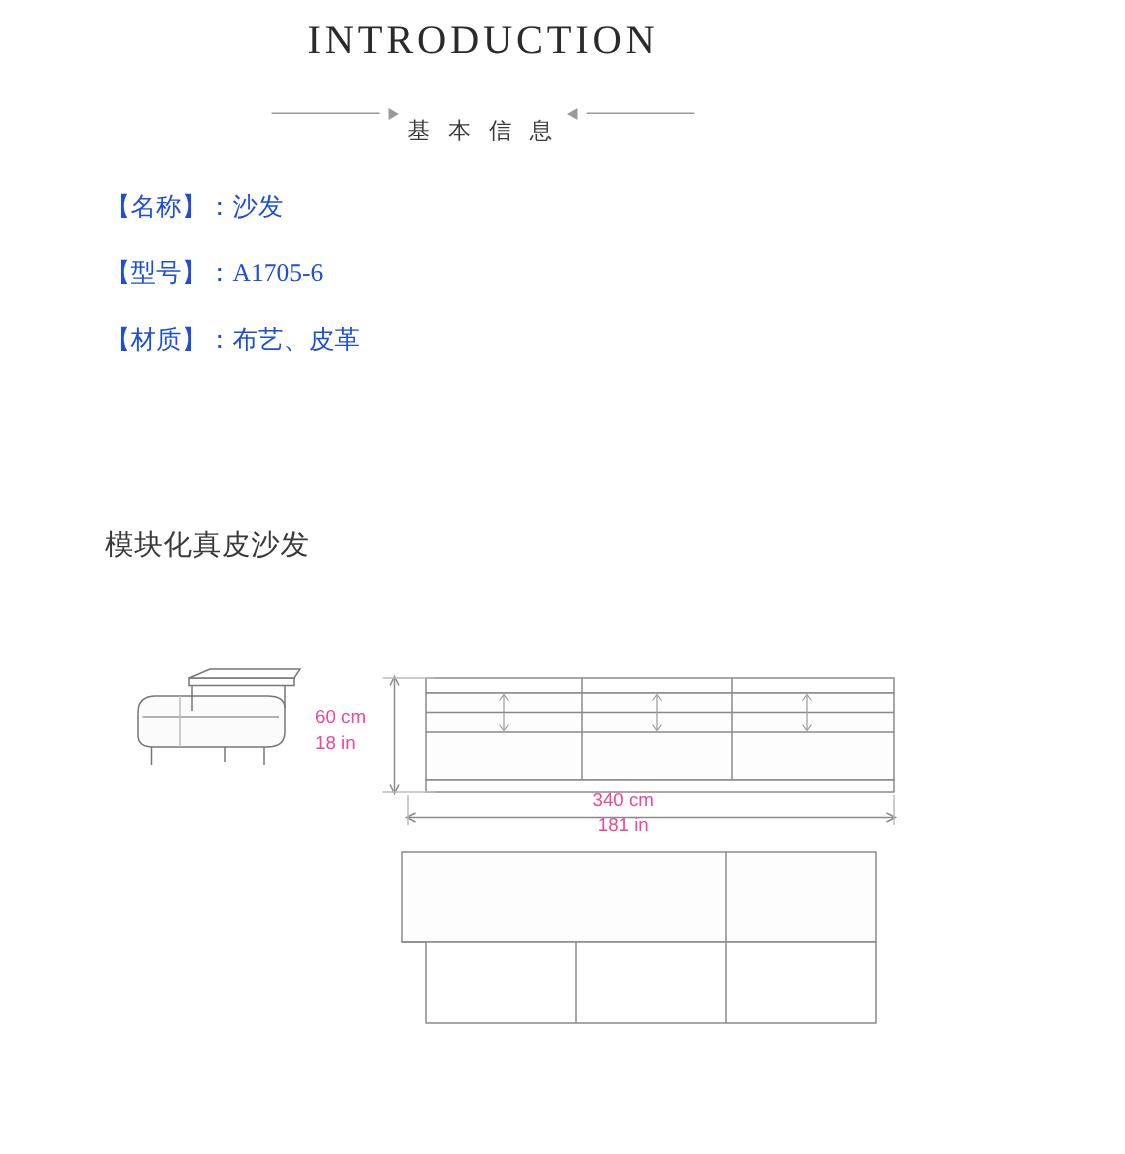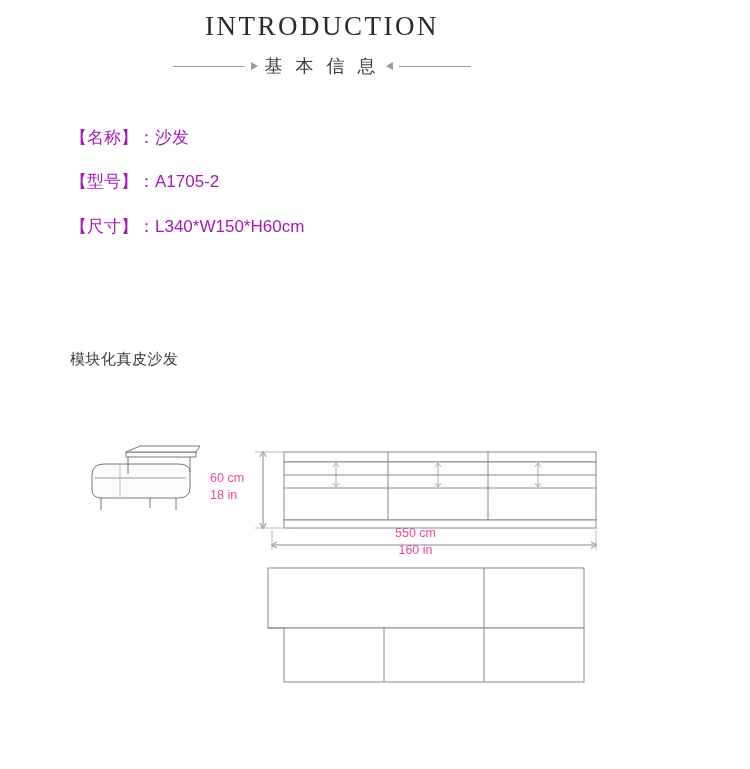--- a/index.html
+++ b/index.html
@@ -56,48 +56,50 @@
   }
   .arrow.right-pointing {
     border-left: 7px solid #9a9a9a;
     margin-right: 2px;
   }
   .arrow.left-pointing {
     border-right: 7px solid #9a9a9a;
     margin-left: 2px;
   }
   .subtitle-cn {
-    font-size: 18px;
+    font-size: 15px;
     letter-spacing: 4px;
     color: #3a3a3a;
     padding: 0 4px;
+    margin-top: 24px;
   }
 
   
   .specs {
     position: absolute;
     left: 70px;
     top: 128px;
     width: 600px;
   }
   .spec-line {
     font-size: 17px;
-    color: #a21caf;
+    color: #1d4ed8;
     line-height: 1.2;
     margin-bottom: 24px;
     white-space: nowrap;
+    font-family: Liberation Serif, serif;
   }
   .spec-key { letter-spacing: 0px; }
   .spec-val { letter-spacing: 0px; }
 
   .note {
     position: absolute;
     left: 70px;
     top: 350px;
-    font-size: 15px;
+    font-size: 19px;
     color: #3a3a3a;
     letter-spacing: 0.5px;
   }
 
   
   .diagram {
     position: absolute;
     left: 0;
     top: 430px;
     width: 750px;
@@ -134,36 +136,36 @@
     <span class="arrow left-pointing"></span>
     <div class="rule right"></div>
   </div>
 </div>
 
 <div class="specs">
   <div class="spec-line">
     <span class="spec-key">【名称】：</span><span class="spec-val">沙发</span>
   </div>
   <div class="spec-line">
-    <span class="spec-key">【型号】：</span><span class="spec-val">A1705-2</span>
+    <span class="spec-key">【型号】：</span><span class="spec-val">A1705-6</span>
   </div>
   <div class="spec-line">
-    <span class="spec-key">【尺寸】：</span><span class="spec-val">L340*W150*H60cm</span>
+    <span class="spec-key">【材质】：</span><span class="spec-val">布艺、皮革</span>
   </div>
 </div>
 
 <div class="note">模块化真皮沙发</div>
 
 <div class="dim-label dim-h">
   <div>60 cm</div>
   <div>18 in</div>
 </div>
 <div class="dim-label dim-w">
-  <div>550 cm</div>
-  <div>160 in</div>
+  <div>340 cm</div>
+  <div>181 in</div>
 </div>
 
 <div class="diagram">
   <svg width="750" height="280" viewBox="0 0 750 280">
     <g fill="none" stroke="#8a8a8a" stroke-width="1">
 
       <g stroke="#777777">
 
         <path d="M92,45 L92,60 Q92,68 102,68 L178,68 Q190,68 190,58 L190,42 Q190,34 178,34 L104,34 Q92,34 92,45 Z" fill="#fbfbfb"></path>
 

